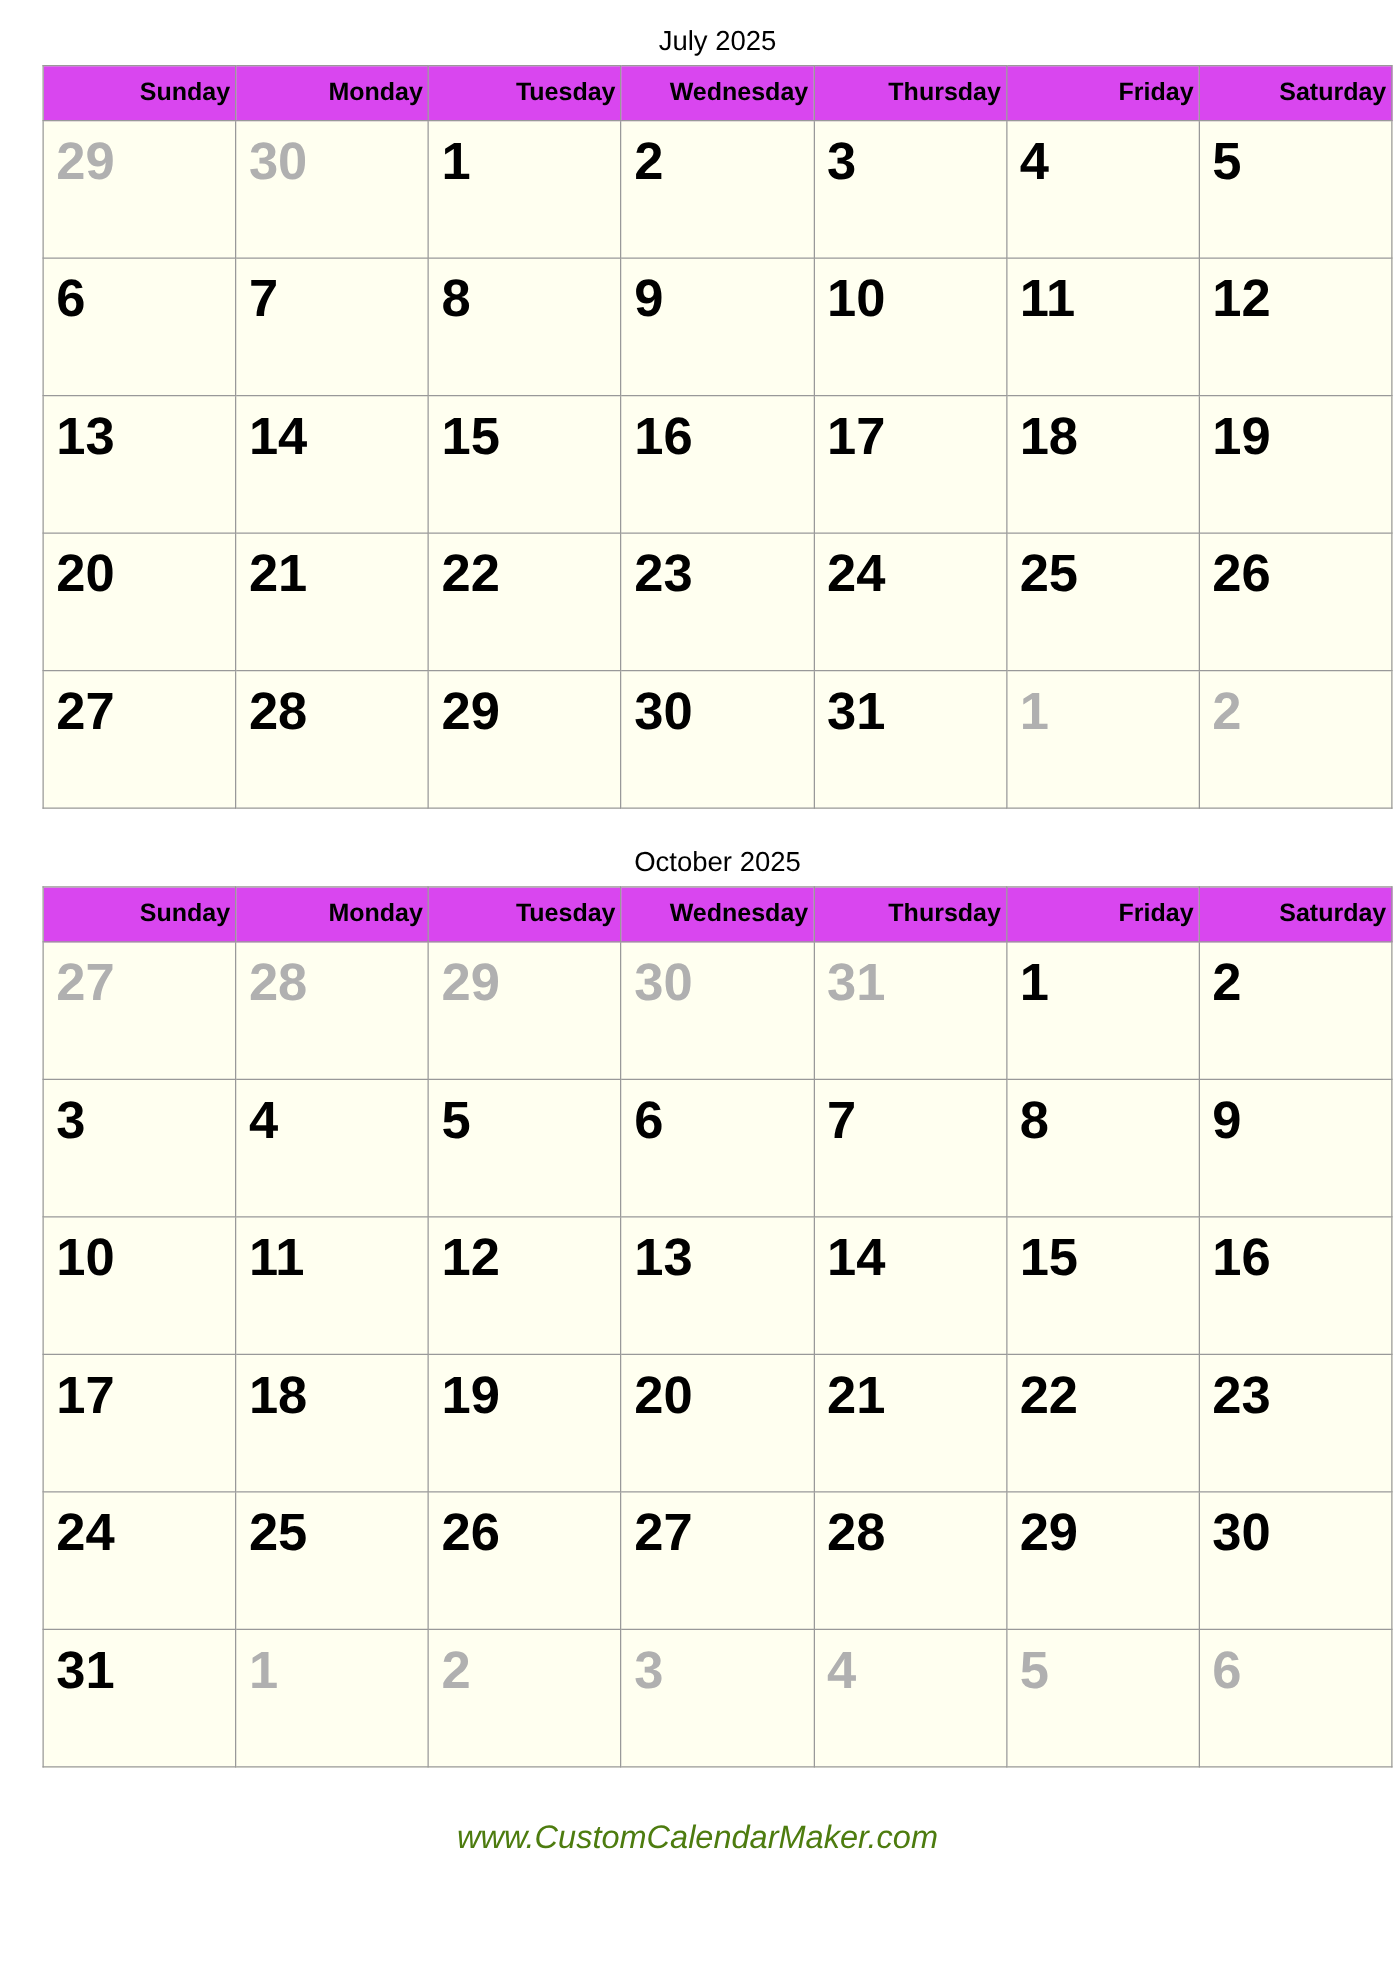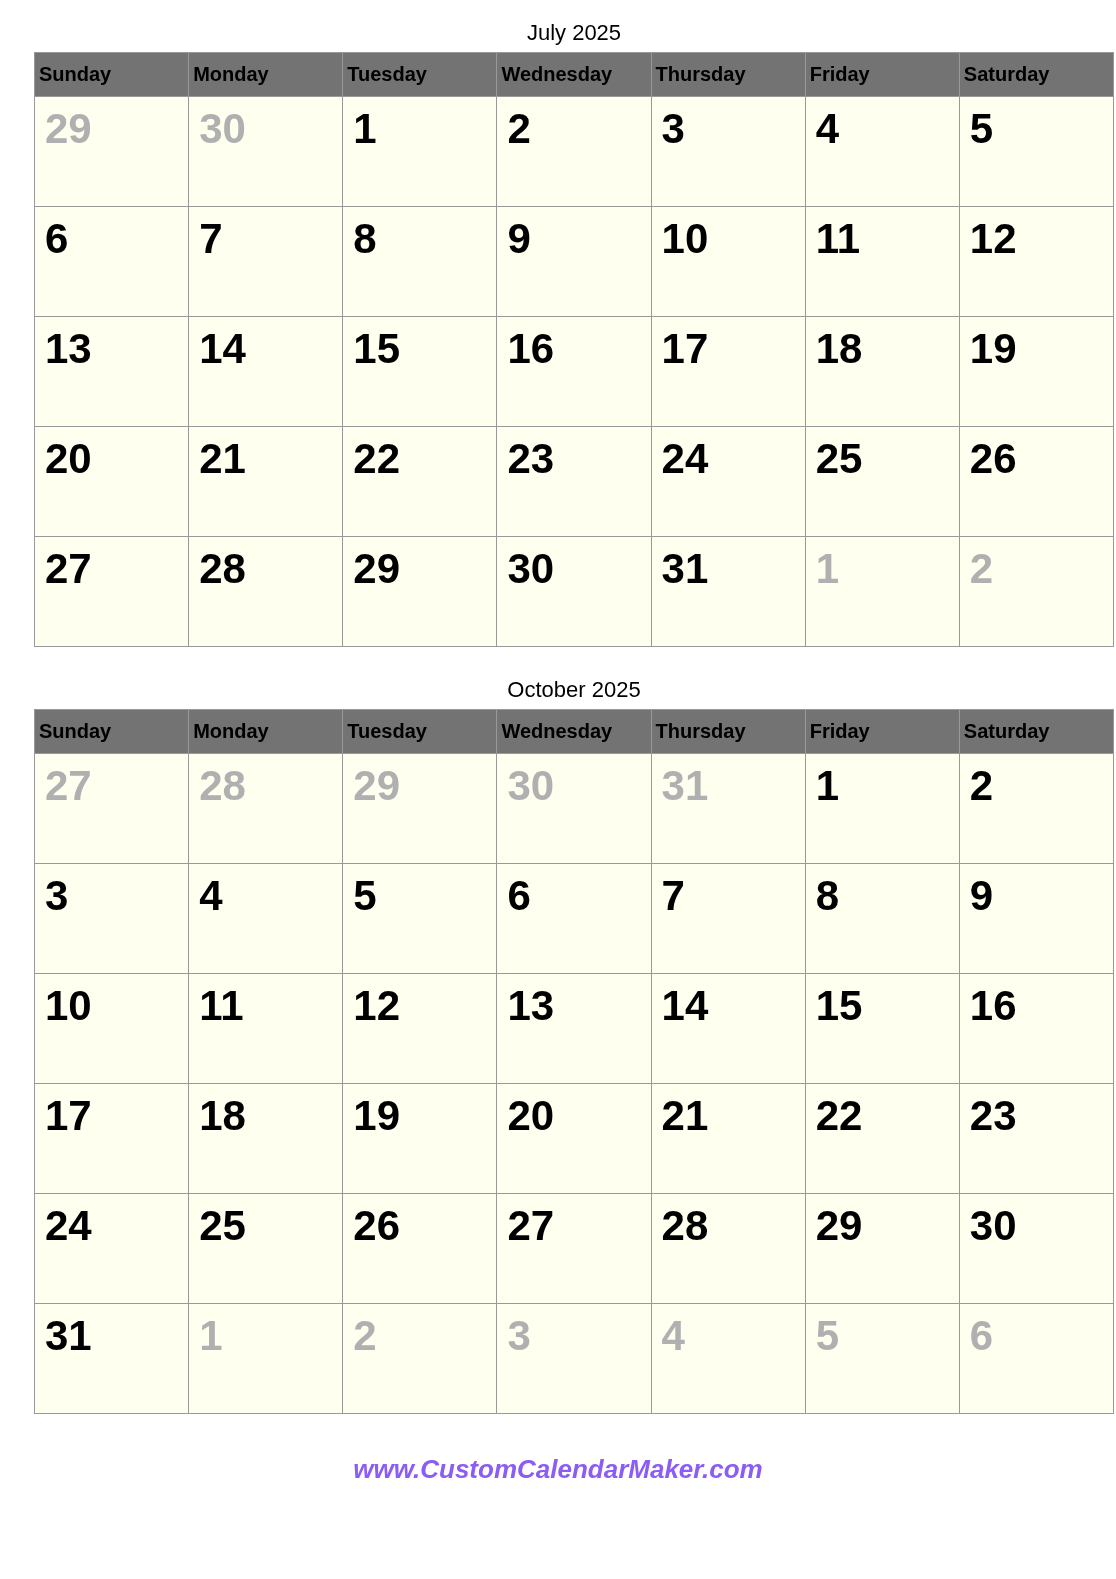--- a/index.html
+++ b/index.html
@@ -27,24 +27,24 @@
       color: #000;
     }
     .cal-table {
       width: 100%;
       border-collapse: collapse;
       background: #fffff0;
     }
     .cal-table th {
       border: 1px solid #999;
       padding: 10px 4px;
-      text-align: left;
+      text-align: right;
       font-size: 20px;
       font-weight: bold;
-      background: #737373;
+      background: #d946ef;
       color: #000;
     }
     .cal-table td {
       border: 1px solid #999;
       padding: 8px 10px 40px 10px;
       text-align: left;
       vertical-align: top;
       font-size: 42px;
       font-weight: bold;
       width: calc(100% / 7);
@@ -54,22 +54,22 @@
     .cal-table td.out-of-month {
       color: #b0b0b0;
     }
     .cal-table td.in-month {
       color: #000;
     }
     .website-link {
       text-align: right;
       margin-top: 10px;
       font-size: 26px;
-      font-weight: bold;
-      color: #8b5cf6;
+      font-weight: normal;
+      color: #4d7c0f;
       font-style: italic;
     }
   </style>
 </head>
 <body>
 
 <div class="calendar-section">
   <div class="month-title">July 2025</div>
   <table class="cal-table">
     <thead>

